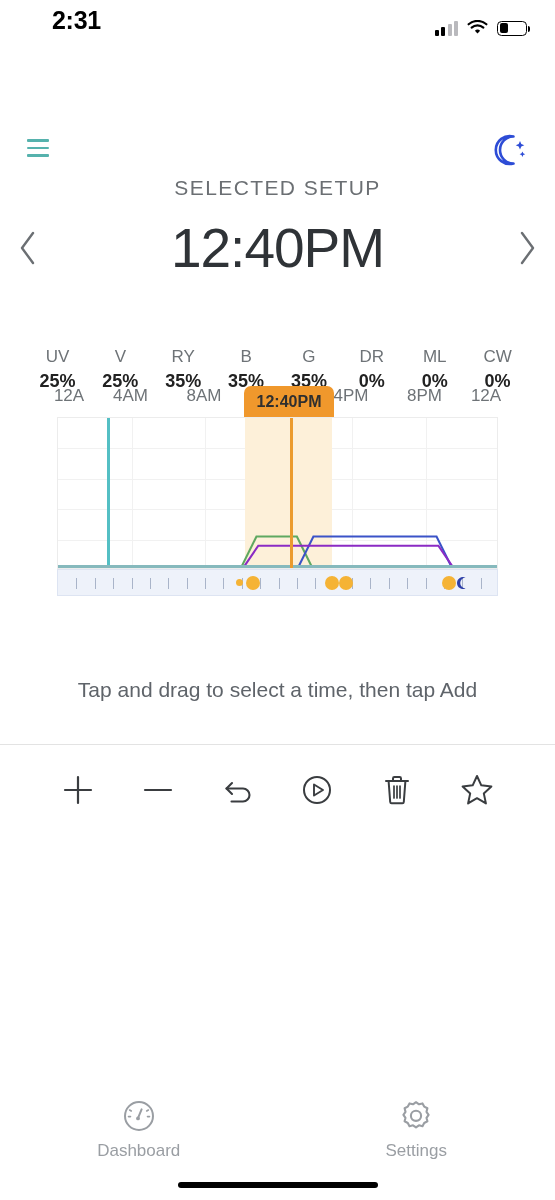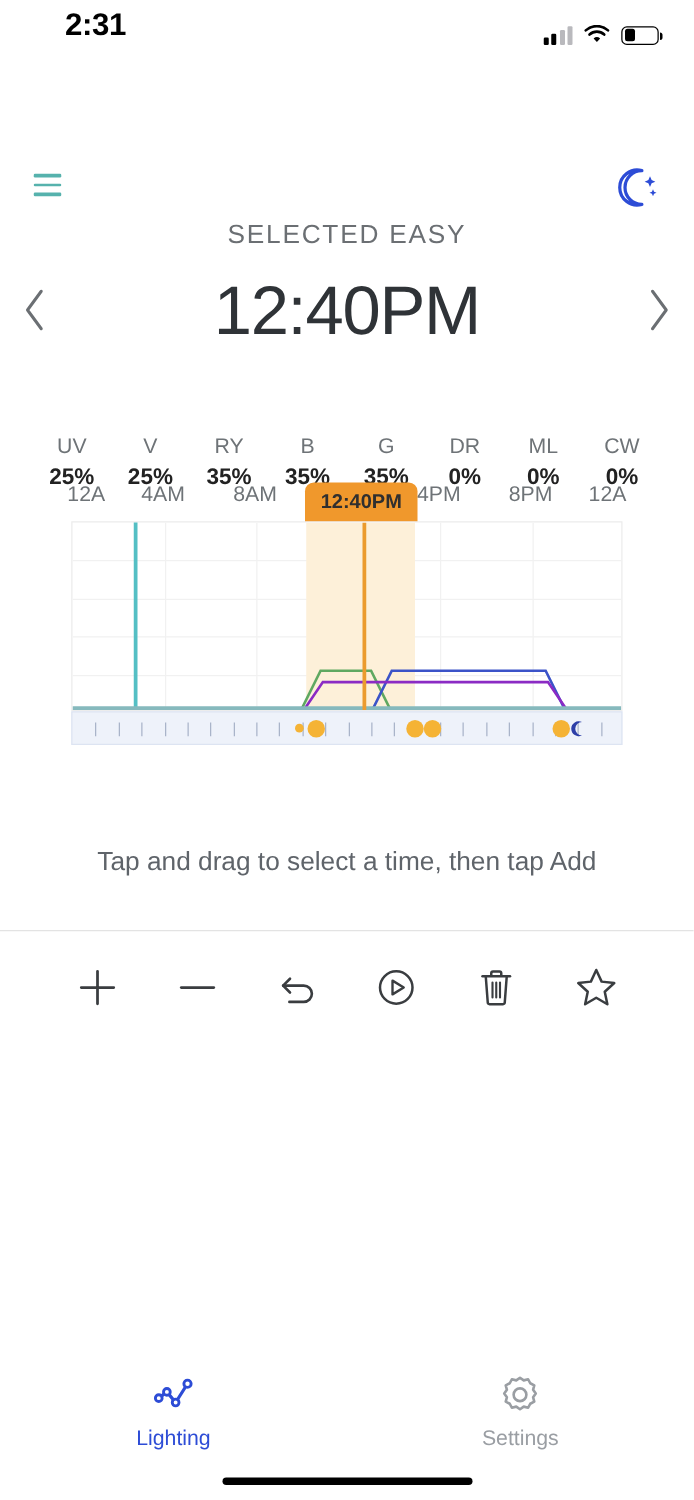--- a/index.html
+++ b/index.html
@@ -191,21 +191,21 @@
   </div>
   <div class="moon-btn">
     <svg width="40" height="40" viewBox="0 0 40 40">
       <path d="M24.5 6.5 A14 14 0 1 0 24.5 33.5 A11.6 11.6 0 0 1 24.5 6.5 Z" fill="none" stroke="#2d4cd6" stroke-width="2.6" stroke-linejoin="round"></path>
       <path d="M31 11 l1.3 3 3 1.3 -3 1.3 -1.3 3 -1.3 -3 -3 -1.3 3 -1.3 Z" fill="#2d4cd6"></path>
       <path d="M33.4 21.4 l0.85 1.95 1.95 0.85 -1.95 0.85 -0.85 1.95 -0.85 -1.95 -1.95 -0.85 1.95 -0.85 Z" fill="#2d4cd6"></path>
     </svg>
   </div>
 </div>
 
-<div class="sel-label">SELECTED EASY</div>
+<div class="sel-label">SELECTED SETUP</div>
 <div class="time-row">
   <div class="chev">
     <svg width="26" height="40" viewBox="0 0 26 40">
       <path d="M18 5 L7 20 L18 35" fill="none" stroke="#6b6f73" stroke-width="2.4" stroke-linecap="round" stroke-linejoin="round"></path>
     </svg>
   </div>
   <div class="time-val">12:40PM</div>
   <div class="chev">
     <svg width="26" height="40" viewBox="0 0 26 40">
       <path d="M8 5 L19 20 L8 35" fill="none" stroke="#6b6f73" stroke-width="2.4" stroke-linecap="round" stroke-linejoin="round"></path>
@@ -349,29 +349,28 @@
     </svg>
   </div>
   <div class="tool">
     <svg width="36" height="36" viewBox="0 0 36 36">
       <path d="M18 4 L22.3 13.3 L32.4 14.4 L24.8 21.4 L26.9 31.4 L18 26.2 L9.1 31.4 L11.2 21.4 L3.6 14.4 L13.7 13.3 Z" fill="none" stroke="#3a3d40" stroke-width="2" stroke-linejoin="round"></path>
     </svg>
   </div>
 </div>
 
 <div class="bottomnav">
-  <div class="nav-item active">
+  <div class="nav-item">
     <svg width="36" height="36" viewBox="0 0 36 36">
-      <path d="M6 20.5 L12.5 15.5 L19.5 24 L29 9" fill="none" stroke="#2d4cd6" stroke-width="2.6" stroke-linejoin="round"></path>
-      <circle cx="6" cy="20.5" r="2.7" fill="#fff" stroke="#2d4cd6" stroke-width="2.3"></circle>
-      <circle cx="12.5" cy="15.5" r="2.7" fill="#fff" stroke="#2d4cd6" stroke-width="2.3"></circle>
-      <circle cx="19.5" cy="24" r="2.7" fill="#fff" stroke="#2d4cd6" stroke-width="2.3"></circle>
-      <circle cx="29" cy="9" r="2.9" fill="#fff" stroke="#2d4cd6" stroke-width="2.3"></circle>
-    </svg>
-    <div class="nav-lbl">Lighting</div>
+      <circle cx="18" cy="18" r="14" fill="none" stroke="#9a9ea3" stroke-width="2"></circle>
+      <path d="M20.6 11.4 L17.2 19.6" stroke="#9a9ea3" stroke-width="2" stroke-linecap="round"></path>
+      <circle cx="17" cy="20.4" r="1.9" fill="#9a9ea3"></circle>
+      <path d="M8.6 12 L10.3 13 M27.4 12 L25.7 13 M7.5 18.6 H9.5 M26.5 18.6 H28.5" stroke="#9a9ea3" stroke-width="1.6" stroke-linecap="round"></path>
+    </svg>
+    <div class="nav-lbl">Dashboard</div>
   </div>
   <div class="nav-item">
     <svg width="36" height="36" viewBox="0 0 36 36">
       <g fill="none" stroke="#9a9ea3" stroke-width="2.1" stroke-linejoin="round">
         <path d="M18 4.2 l3.0 2.1 3.5 -0.9 1.7 3.2 3.2 1.7 -0.9 3.5 2.1 3.0 -2.1 3.0 0.9 3.5 -3.2 1.7 -1.7 3.2 -3.5 -0.9 -3.0 2.1 -3.0 -2.1 -3.5 0.9 -1.7 -3.2 -3.2 -1.7 0.9 -3.5 -2.1 -3.0 2.1 -3.0 -0.9 -3.5 3.2 -1.7 1.7 -3.2 3.5 0.9 Z"></path>
         <circle cx="18" cy="17.8" r="5.1"></circle>
       </g>
     </svg>
     <div class="nav-lbl">Settings</div>
   </div>

